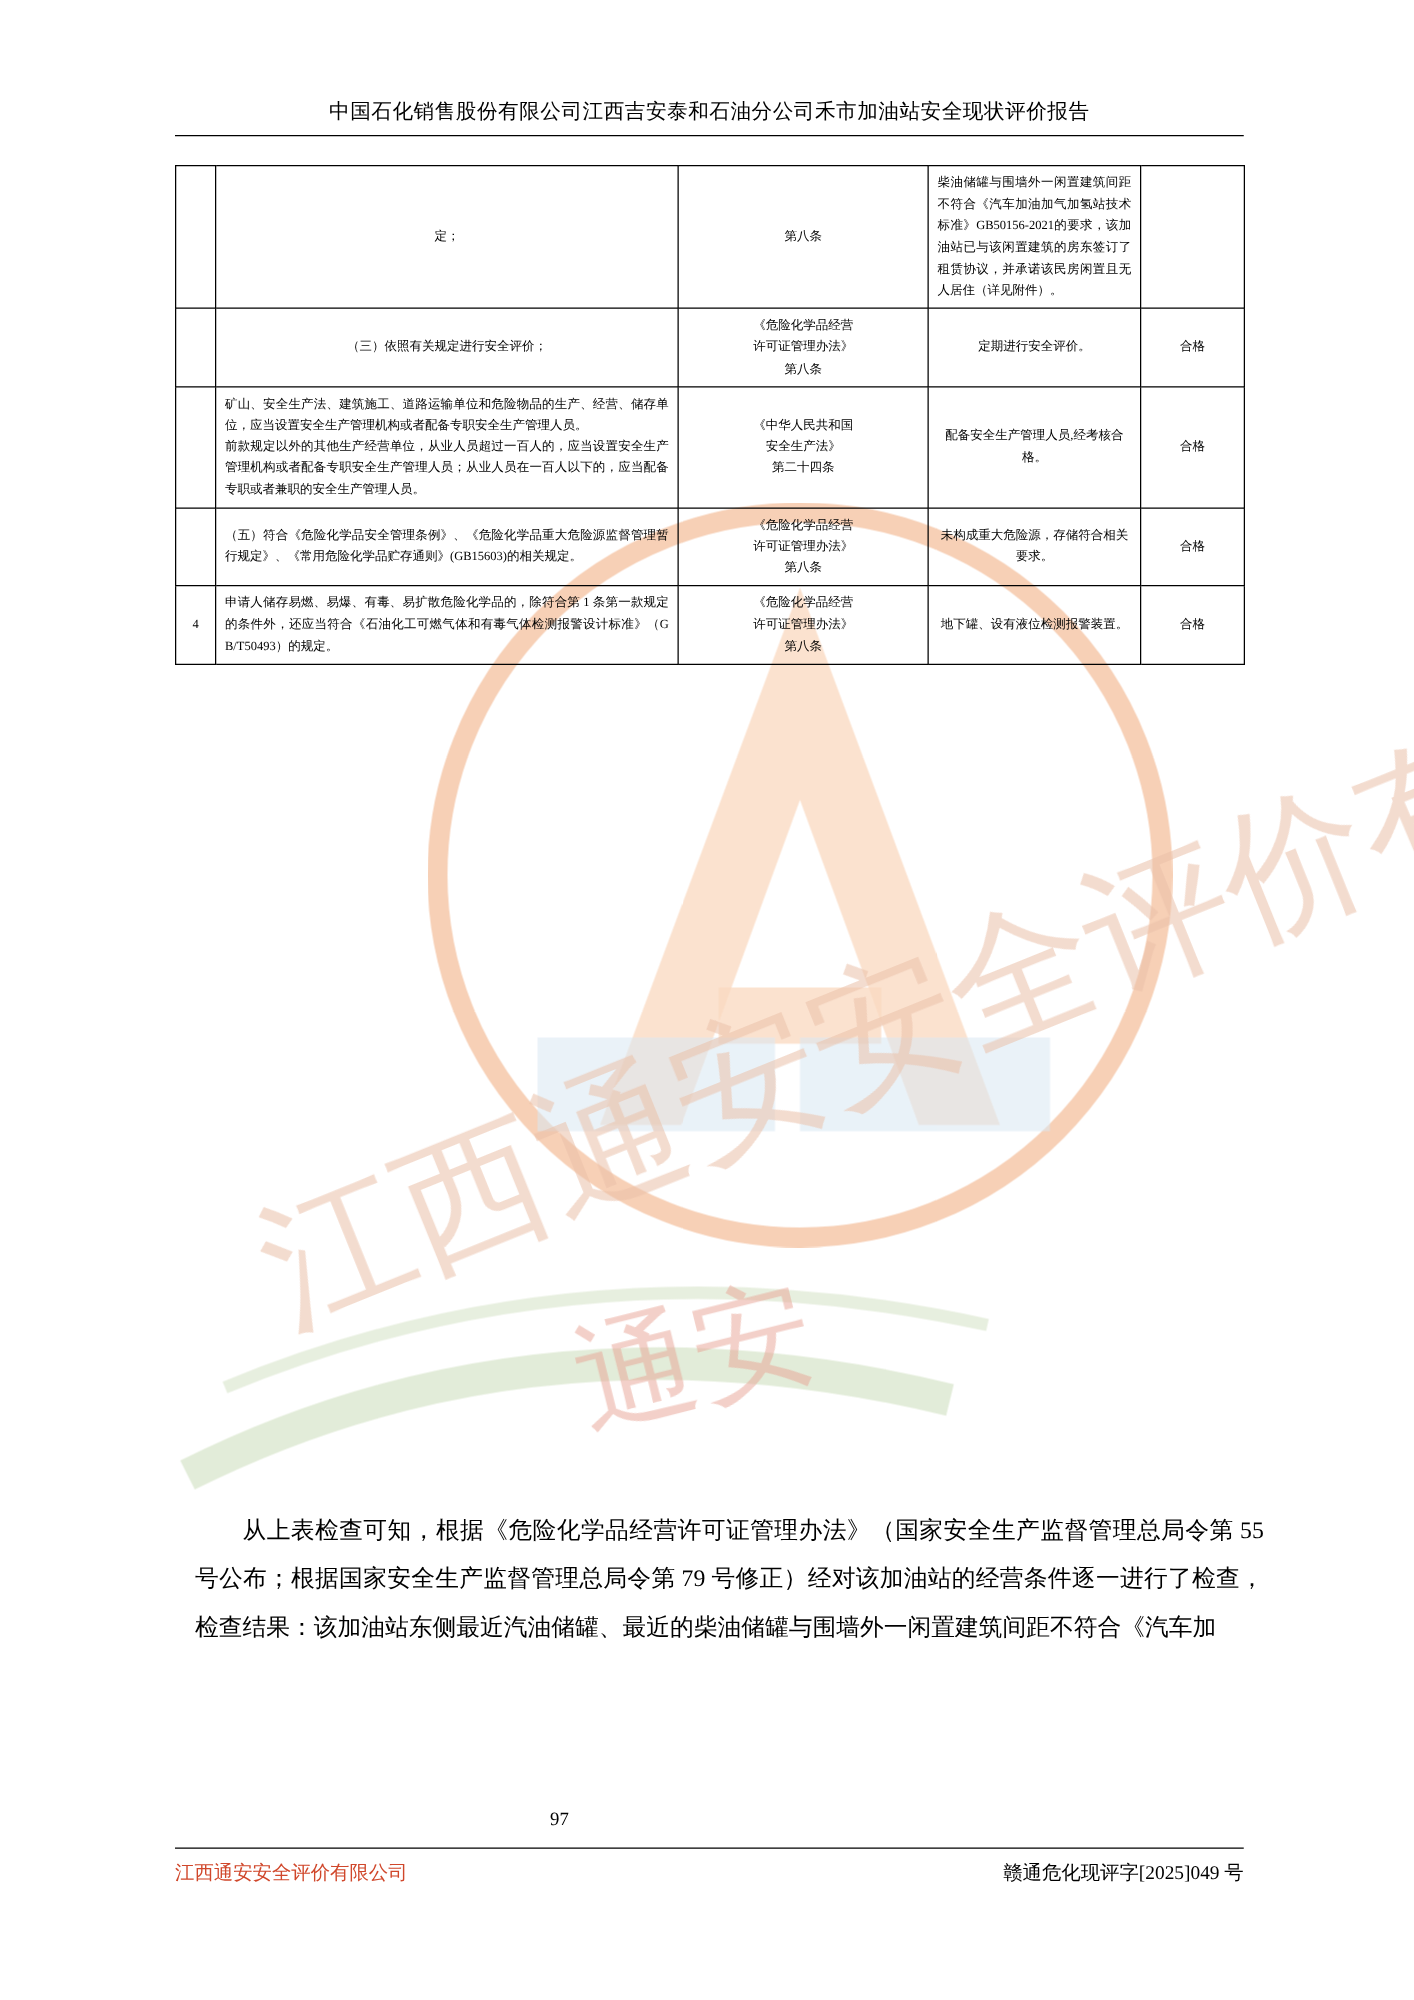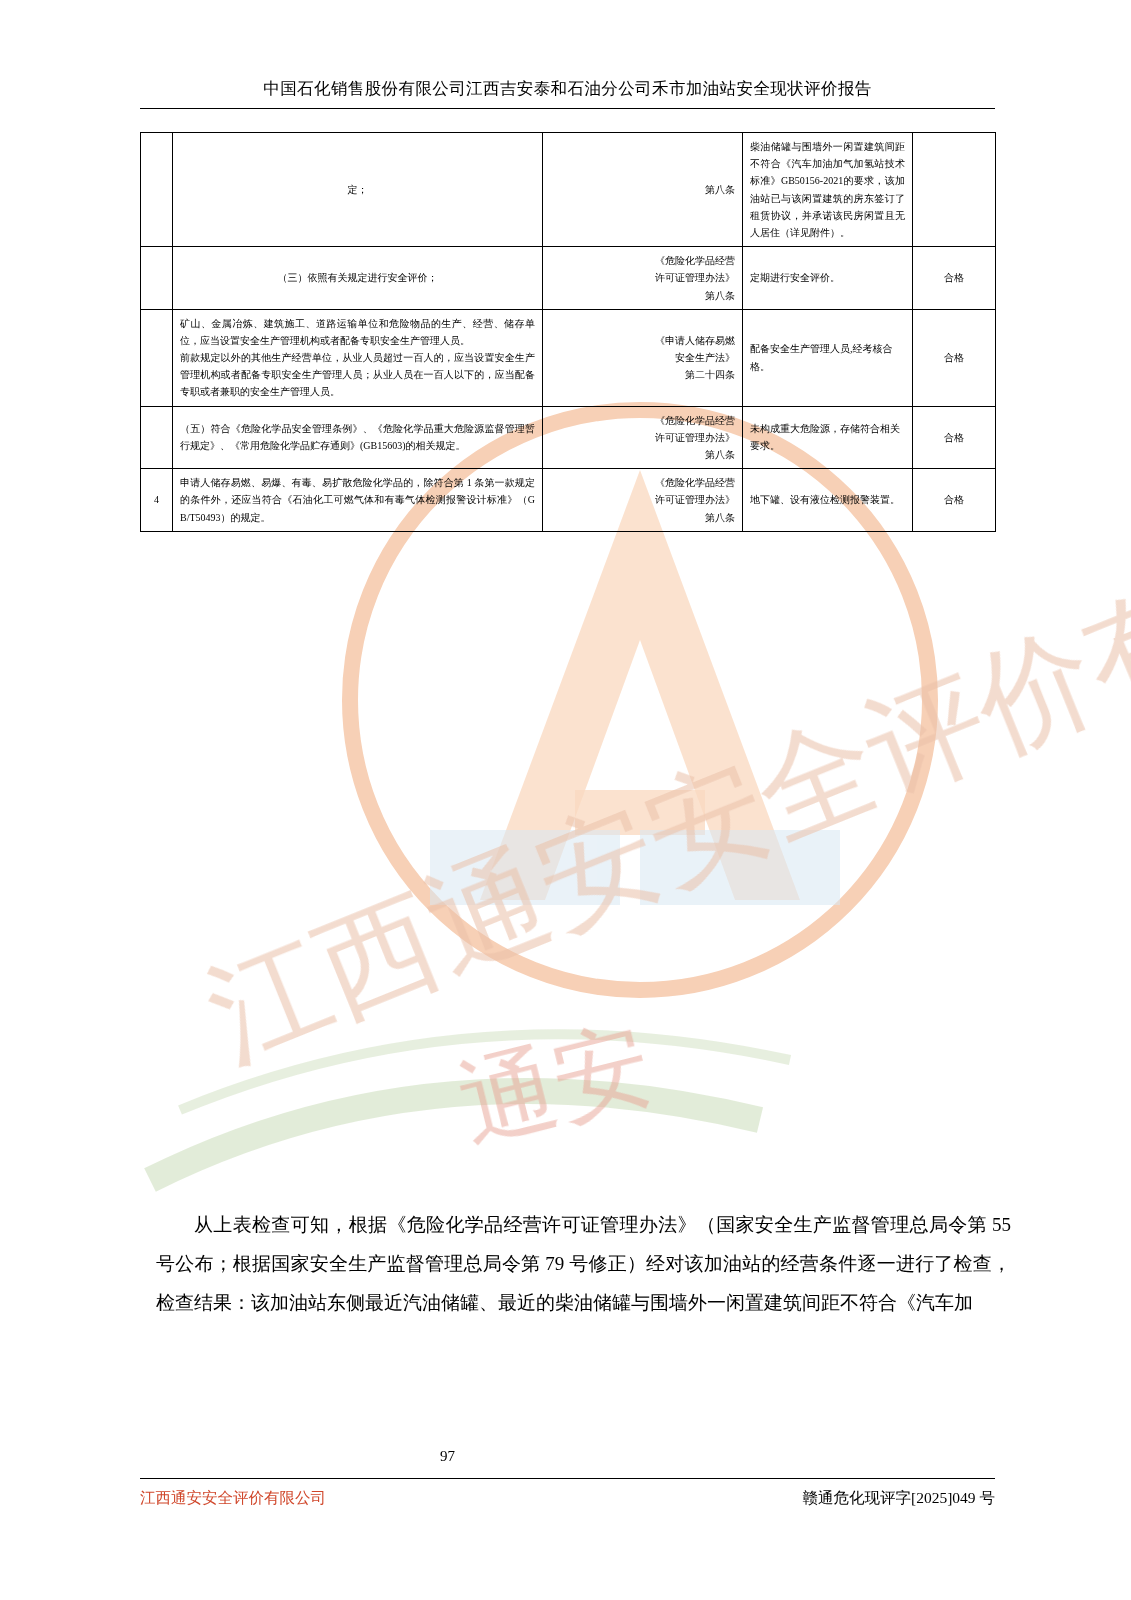--- a/index.html
+++ b/index.html
@@ -66,22 +66,22 @@
   table.main td {
     border: 1.1px solid #000;
     vertical-align: middle;
     font-size: 10px;
     line-height: 1.72;
     padding: 5px 7px;
     word-break: break-all;
   }
   .c-idx   { width: 32px;  text-align: center; }
   .c-item  { width: 370px; }
-  .c-basis { width: 200px; text-align: right; }
-  .c-res   { width: 170px; text-align: left; }
+  .c-basis { width: 200px; text-align: center; }
+  .c-res   { width: 170px; text-align: center; }
   .c-conc  { width: 83px;  text-align: center; margin-left: 11px; }
 
   .ctr { text-align: center; }
   .just { text-align: justify; text-justify: inter-ideograph; }
   .cellp { margin: 0; }
   .cellp + .cellp { margin-top: 0px; }
 
   
   .body-para {
     position: absolute;
@@ -183,25 +183,25 @@
             <p class="cellp">许可证管理办法》</p>
             <p class="cellp">第八条</p>
           </td>
           <td class="c-res">定期进行安全评价。</td>
           <td class="c-conc">合格</td>
         </tr>
 
         <tr>
           <td class="c-idx"></td>
           <td class="c-item just">
-            <p class="cellp">矿山、金属冶炼、建筑施工、道路运输单位和危险物品的生产、经营、储存单位，应当设置安全生产管理机构或者配备专职安全生产管理人员。</p>
+            <p class="cellp">矿山、安全生产法、建筑施工、道路运输单位和危险物品的生产、经营、储存单位，应当设置安全生产管理机构或者配备专职安全生产管理人员。</p>
             <p class="cellp">前款规定以外的其他生产经营单位，从业人员超过一百人的，应当设置安全生产管理机构或者配备专职安全生产管理人员；从业人员在一百人以下的，应当配备专职或者兼职的安全生产管理人员。</p>
           </td>
           <td class="c-basis">
-            <p class="cellp">《申请人储存易燃</p>
+            <p class="cellp">《中华人民共和国</p>
             <p class="cellp">安全生产法》</p>
             <p class="cellp">第二十四条</p>
           </td>
           <td class="c-res">配备安全生产管理人员,经考核合格。</td>
           <td class="c-conc">合格</td>
         </tr>
 
         <tr>
           <td class="c-idx"></td>
           <td class="c-item just">（五）符合《危险化学品安全管理条例》、《危险化学品重大危险源监督管理暂行规定》、《常用危险化学品贮存通则》(GB15603)的相关规定。</td>

